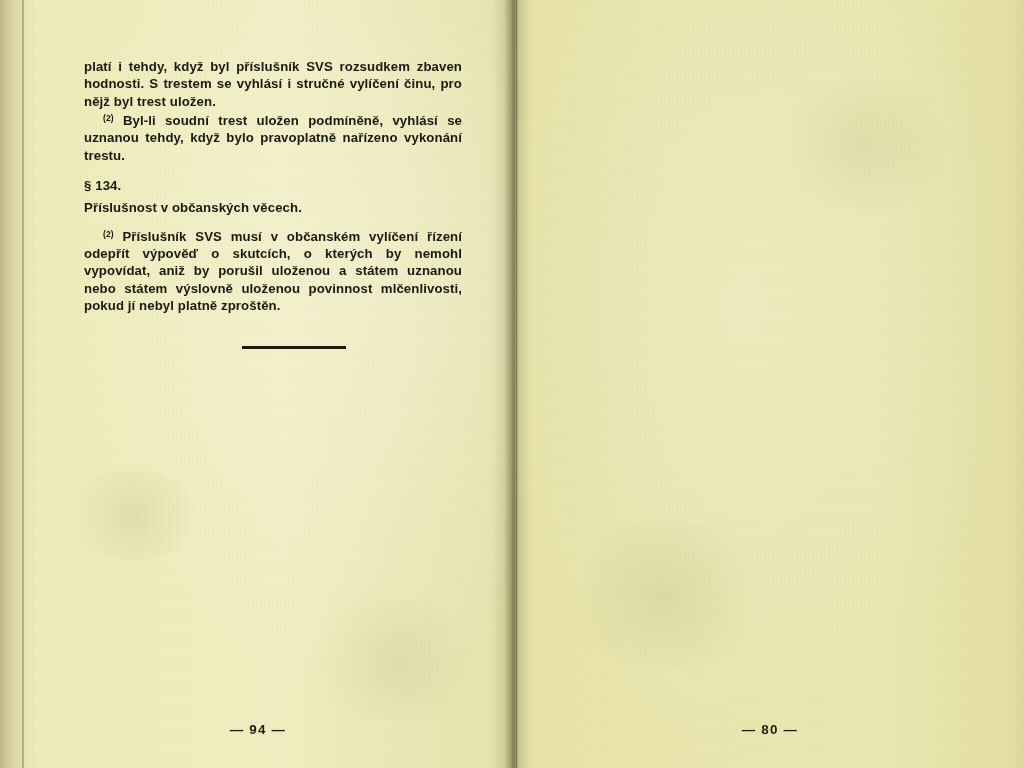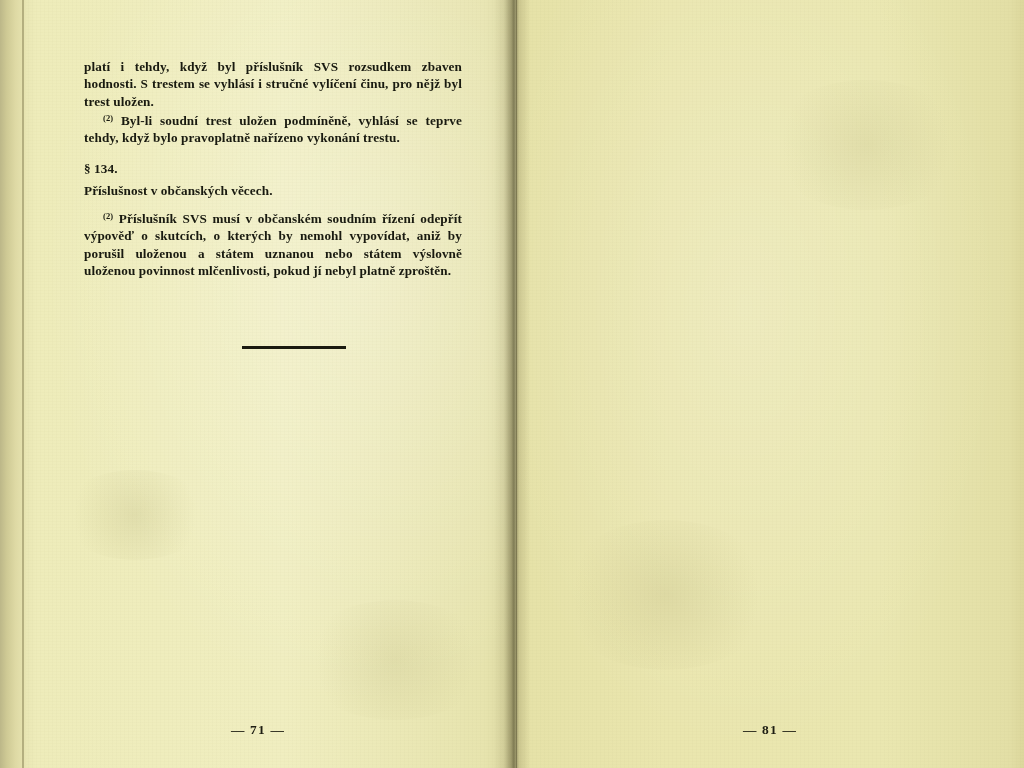--- a/index.html
+++ b/index.html
@@ -7,21 +7,21 @@
     margin: 0;
     padding: 0;
     background: #3a3a32;
   }
 
   #scan {
     position: relative;
     width: 1024px;
     height: 768px;
     overflow: hidden;
-    font-family: Liberation Serif, serif;
+    font-family: Liberation Sans, sans-serif;
     background: #e9e7b0;
   }
 
   
   .sheet {
     position: absolute;
     top: 0;
     height: 768px;
   }
 
@@ -167,42 +167,42 @@
   <div class="sheet left">
     <div class="grain"></div>
     <div class="blotch" style="left:60px;top:470px;width:150px;height:90px;background:radial-gradient(circle,rgba(176,170,112,.22),rgba(176,170,112,0) 70%);"></div>
     <div class="blotch" style="left:300px;top:600px;width:190px;height:120px;background:radial-gradient(circle,rgba(176,170,112,.18),rgba(176,170,112,0) 70%);"></div>
 
     <div class="lp">
 
       <p>platí i tehdy, když byl příslušník SVS rozsudkem zbaven hodnosti. S trestem se vyhlásí i stručné vylíčení činu, pro nějž byl trest uložen.</p>
 
       <p class="ind"><sup class="marker">(<span>2</span>)</sup>
-         <span>Byl-li soudní trest uložen podmíněně, vyhlásí se teprve tehdy, když bylo pravoplatně nařízeno vykonání trestu.</span></p>
+         <span>Byl-li soudní trest uložen podmíněně, vyhlásí se uznanou tehdy, když bylo pravoplatně nařízeno vykonání trestu.</span></p>
 
       <p class="sec-num">§ 134.</p>
       <p class="sec-title">Příslušnost v občanských věcech.</p>
 
 
       <p class="ind"><sup class="marker">(<span>2</span>)</sup>
-         <span>Příslušník SVS musí v občanském soudním řízení odepřít výpověď o skutcích, o kterých by nemohl vypovídat, aniž by porušil uloženou a státem uznanou nebo státem výslovně uloženou povinnost mlčenlivosti, pokud jí nebyl platně zproštěn.</span></p>
+         <span>Příslušník SVS musí v občanském vylíčení řízení odepřít výpověď o skutcích, o kterých by nemohl vypovídat, aniž by porušil uloženou a státem uznanou nebo státem výslovně uloženou povinnost mlčenlivosti, pokud jí nebyl platně zproštěn.</span></p>
 
 
       <div class="rule-short"></div>
     </div>
 
-    <div class="folio lf">— 71 —</div>
+    <div class="folio lf">— 94 —</div>
   </div>
 
   <div class="sheet right">
     <div class="grain"></div>
     <div class="blotch" style="left:40px;top:520px;width:220px;height:150px;background:radial-gradient(circle,rgba(170,164,106,.20),rgba(170,164,106,0) 70%);"></div>
     <div class="blotch" style="left:250px;top:80px;width:200px;height:130px;background:radial-gradient(circle,rgba(170,164,106,.16),rgba(170,164,106,0) 70%);"></div>
 
-    <div class="folio rf" style="left:0;width:508px;">— 81 —</div>
+    <div class="folio rf" style="left:0;width:508px;">— 80 —</div>
   </div>
 
   <div class="gutter"></div>
   <div class="gutter-line"></div>
   <div class="book-edge"></div>
   <div class="book-edge-line"></div>
 
 </div>
 
 </body></html>

